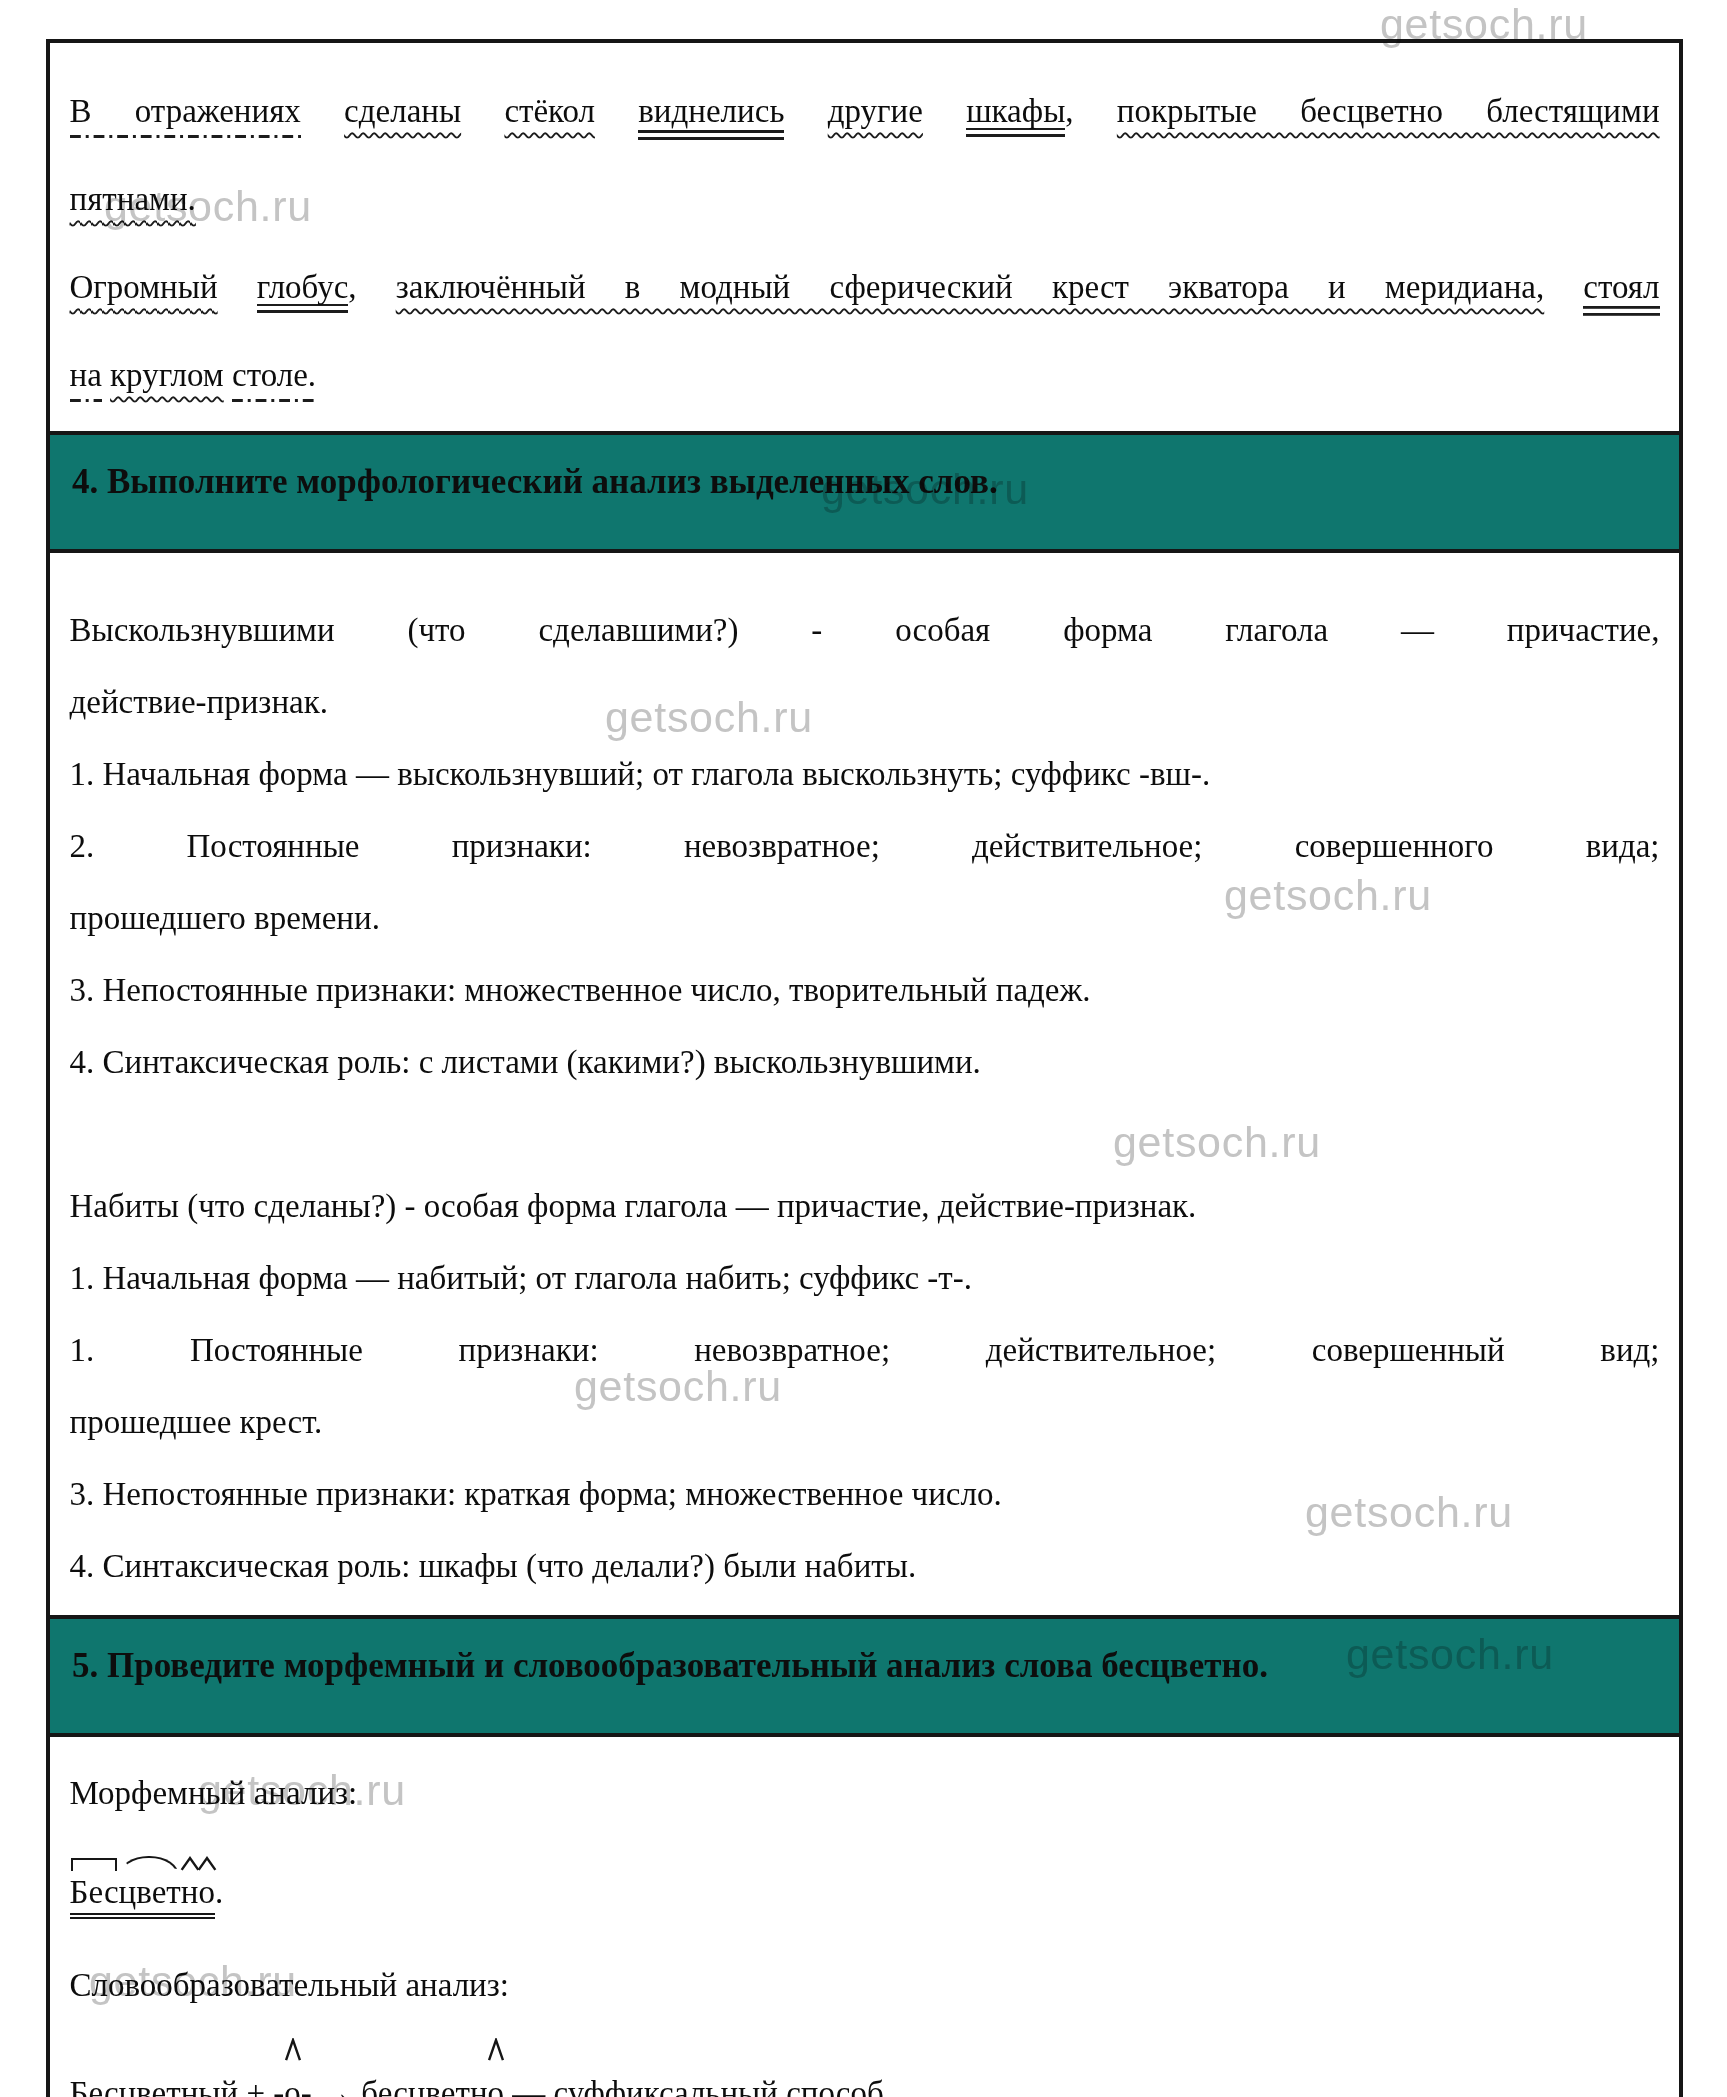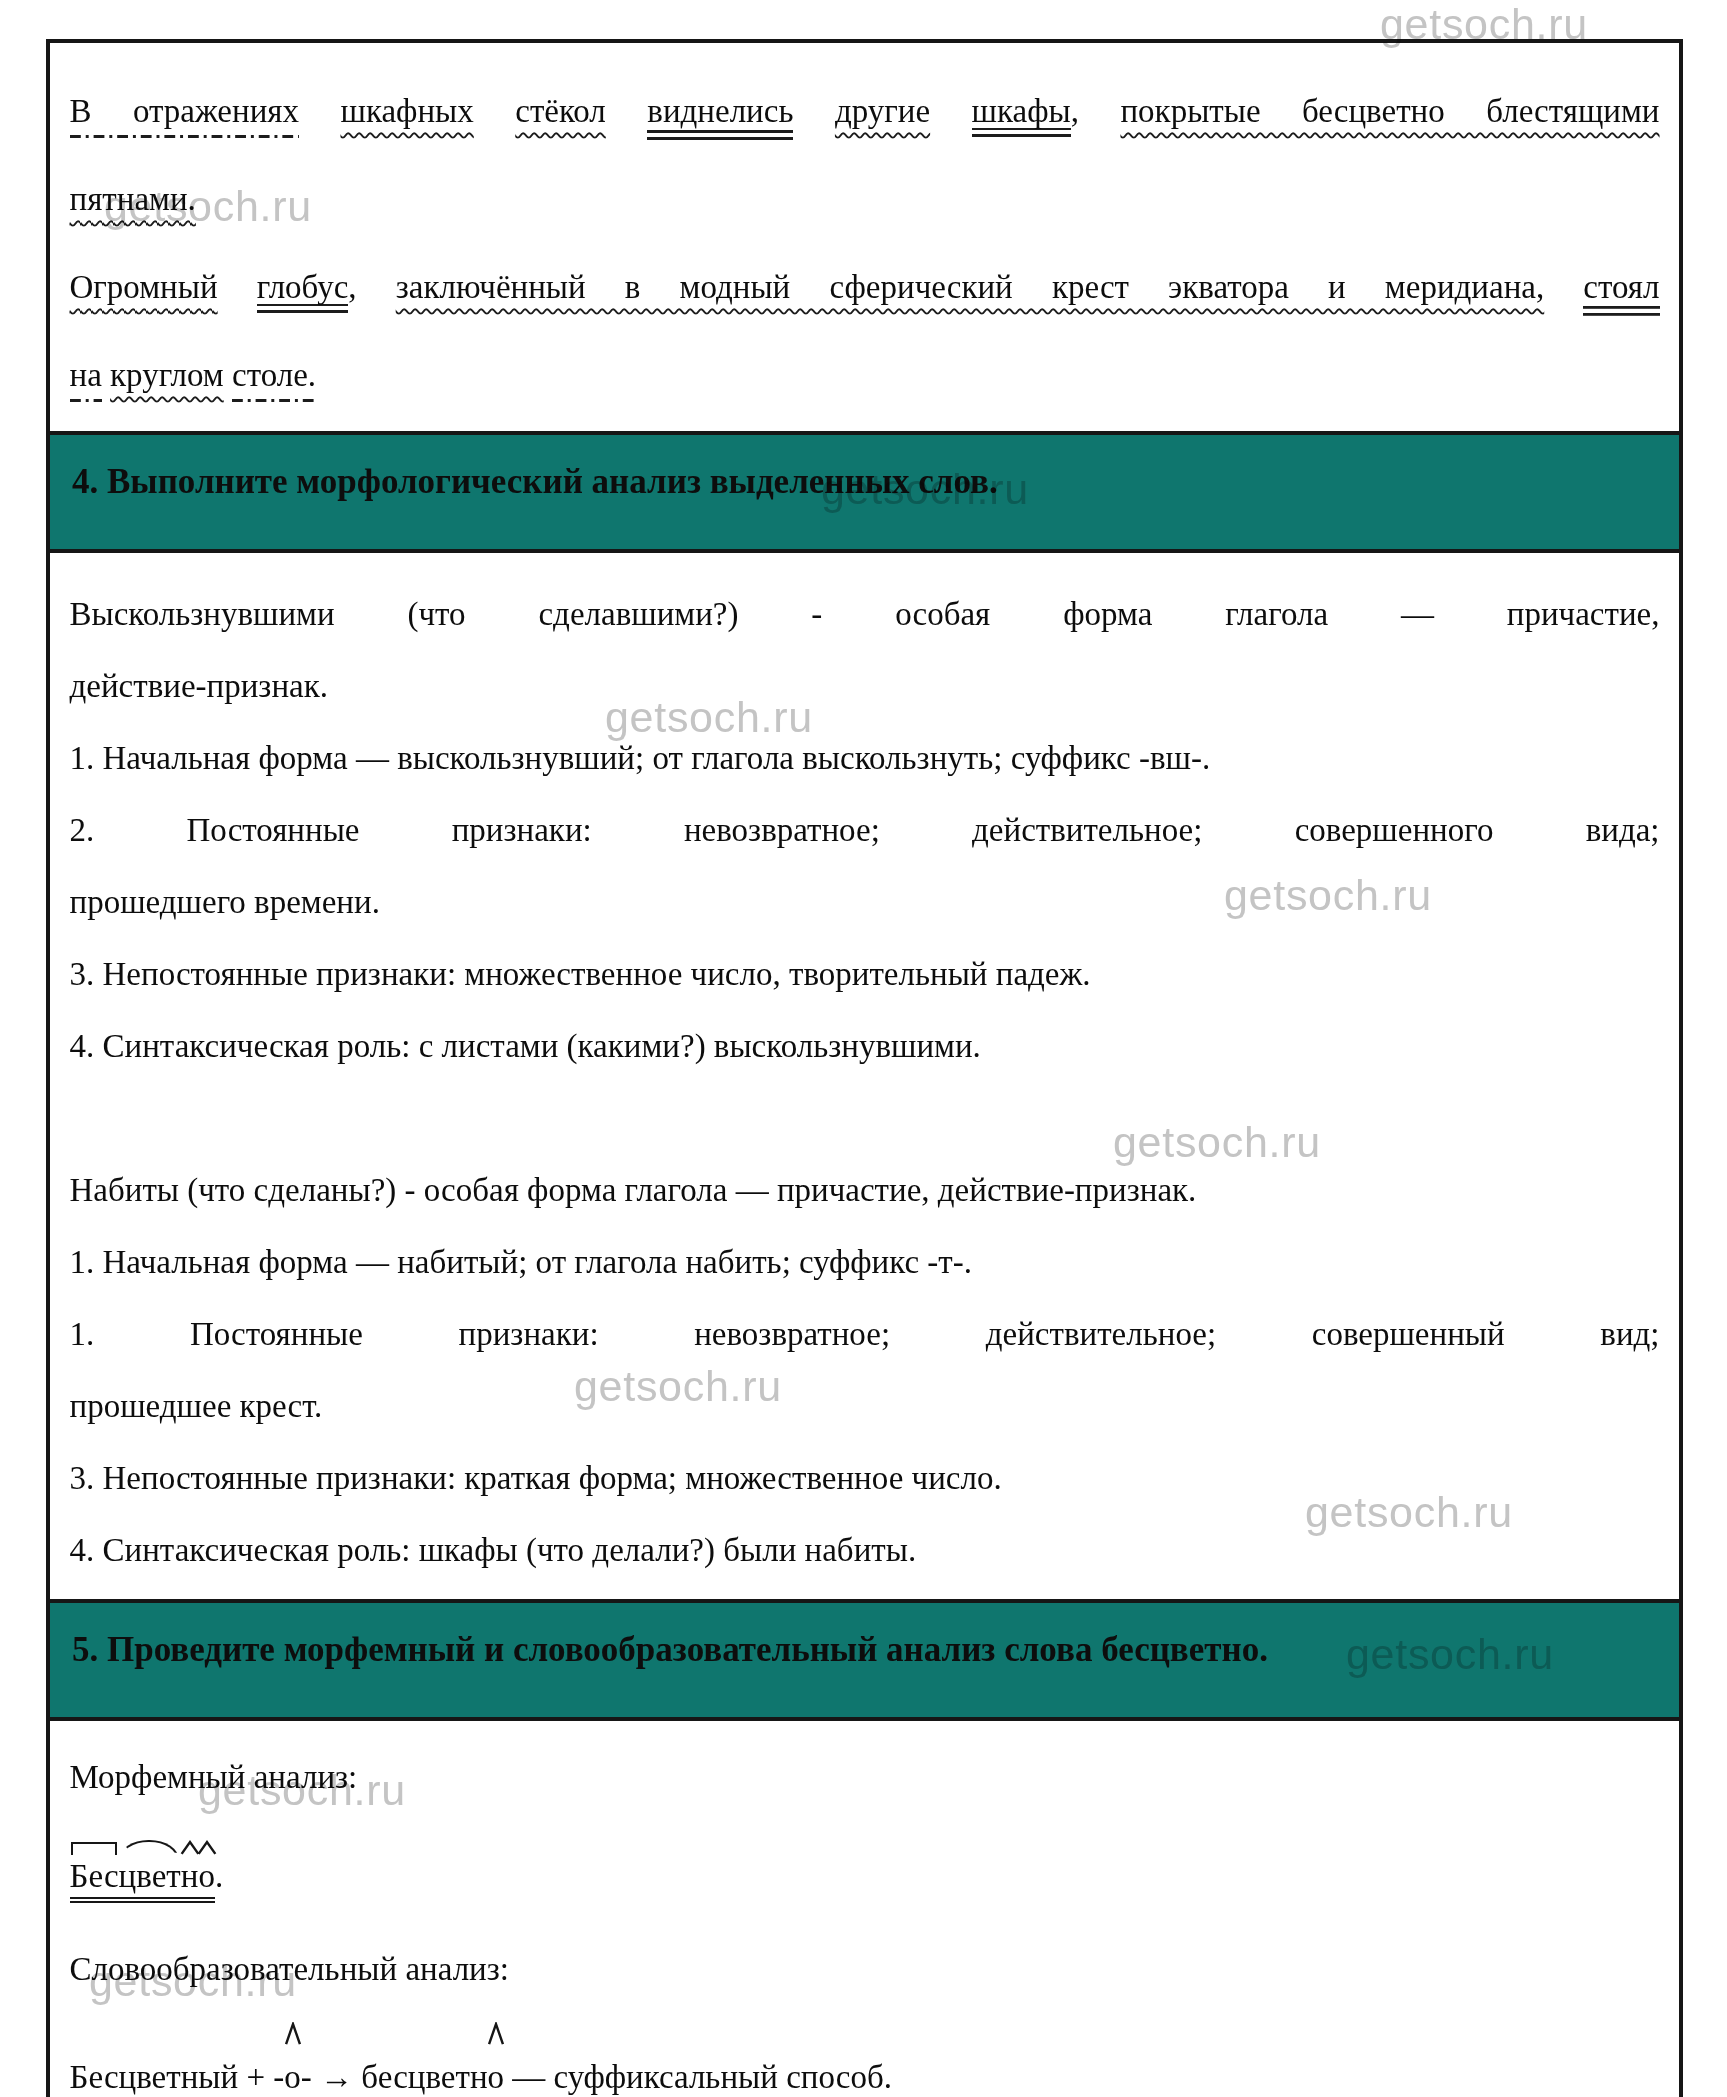--- a/index.html
+++ b/index.html
@@ -66,21 +66,21 @@
     border-top: 4.2px solid #161616;
     border-bottom: 4.2px solid #161616;
     min-height: 122px;
     padding: 25px 22px 0 22px;
     font-weight: bold;
     font-size: 35px;
     line-height: 43px;
   }
 
   
-  .analysis-cell { min-height: 1017px; padding-top: 25px; }
+  .analysis-cell { min-height: 1017px; padding-top: 41px; }
   .t4line { line-height: 72px; min-height: 72px; text-align: justify; }
   .t4line.jl { text-align-last: justify; }
 
   
   .morpho-cell { min-height: 344px; padding-top: 21px; padding-bottom: 28px; }
   .m-label { line-height: 70px; }
 
   .morpheme-word {
     display: inline-block;
     margin: 46px 0 7px 0;
@@ -140,21 +140,21 @@
 </head>
 <body>
 
 <div class="page">
 
   <div class="doc-table">
 
     <div class="cell sentence-cell">
       <div class="s-line jl">
         <span class="u-dashdot">В отражениях</span>
-        <span class="u-wavy">шкафных</span>
+        <span class="u-wavy">сделаны</span>
         <span class="u-wavy">стёкол</span>
         <span class="u-double">виднелись</span>
         <span class="u-wavy">другие</span> <span class="u-subject">шкафы</span><span>,</span>
         <span class="u-wavy">покрытые бесцветно блестящими</span>
       </div>
       <div class="s-line">
         <span class="u-wavy">пятнами.</span>
       </div>
       <div class="s-line jl">
         <span class="u-wavy">Огромный</span>

